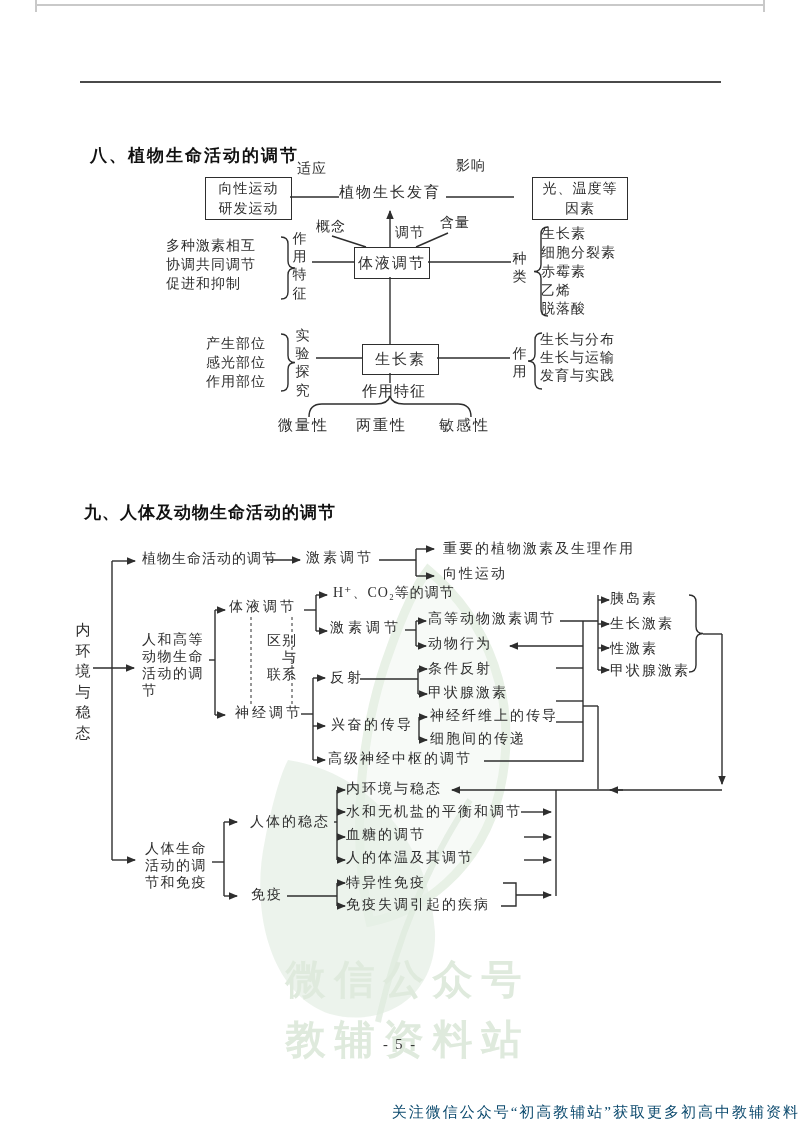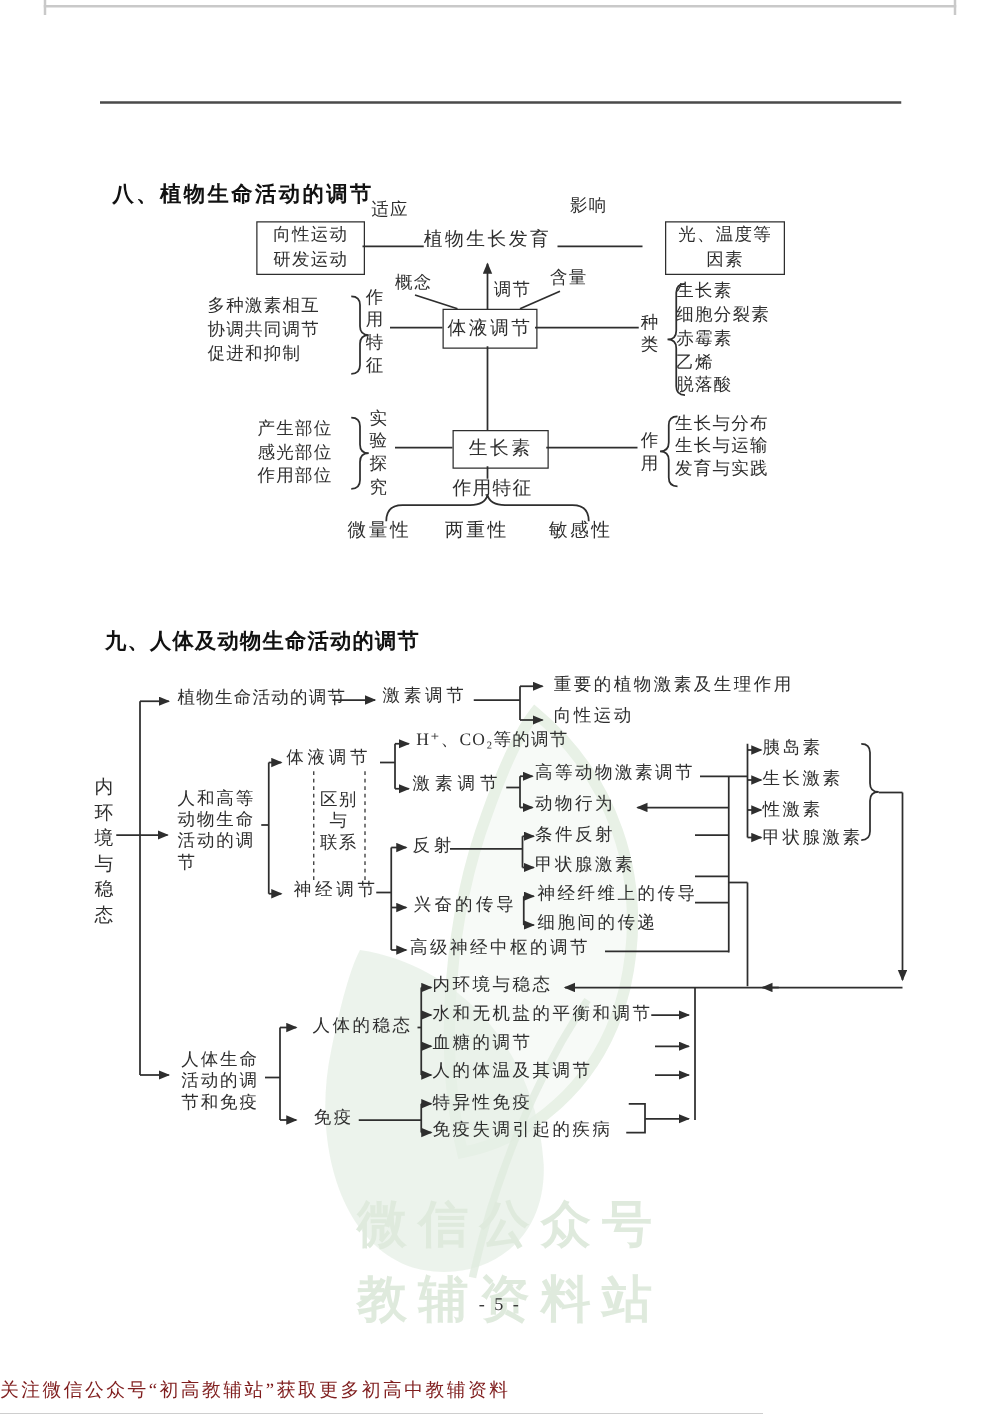--- a/index.html
+++ b/index.html
@@ -8,26 +8,26 @@
   .title{position:absolute;font-size:17px;font-weight:600;letter-spacing:2px;color:#111;white-space:nowrap;}
   .t{position:absolute;font-size:14px;letter-spacing:1px;white-space:nowrap;line-height:1.15;}
   .tw{position:absolute;font-size:14px;letter-spacing:2px;white-space:nowrap;line-height:1.15;}
   .t15{position:absolute;font-size:15px;letter-spacing:2px;white-space:nowrap;line-height:1.1;}
   .box{position:absolute;border:1.4px solid #2e2e2e;display:flex;align-items:center;justify-content:center;
        text-align:center;white-space:pre-line;font-size:14px;letter-spacing:1px;line-height:1.4;background:transparent;}
   .box15{font-size:15px;letter-spacing:2px;}
   .vt{position:absolute;width:17px;font-size:14px;line-height:1.3;word-break:break-all;text-align:center;}
   .blk{position:absolute;font-size:14px;letter-spacing:1px;line-height:19px;white-space:pre-line;}
   .blk2{position:absolute;font-size:14px;letter-spacing:1.5px;line-height:17px;white-space:pre-line;}
-  .diffblk{position:absolute;font-size:14px;letter-spacing:1px;line-height:17px;white-space:pre-line;text-align:center;width:52px;}
+  .diffblk{position:absolute;font-size:14px;letter-spacing:1px;line-height:17px;white-space:pre-line;text-align:right;width:52px;}
   .onln{background:#fff;padding:0 1px;}
   .wmtext{position:absolute;left:218px;width:380px;text-align:center;font-size:40px;font-weight:bold;
           letter-spacing:9px;color:#dfeadd;white-space:nowrap;}
   .pagenum{position:absolute;left:0;right:0;top:1036px;text-align:center;font-size:14.5px;letter-spacing:2px;color:#333;}
-  .footer{position:absolute;left:0;right:0;top:1103px;text-align:left;font-size:15px;letter-spacing:2px;color:#7f1d1d;}
+  .footer{position:absolute;left:0;right:0;top:1103px;text-align:right;font-size:15px;letter-spacing:2px;color:#0c4a6e;}
   .rule{position:absolute;left:80px;top:81px;width:641px;height:2.2px;background:#4a4a4a;}
   .edge-h{position:absolute;left:35px;top:4px;width:730px;height:1.5px;background:#c9c9c9;}
   .edge-v{position:absolute;top:0;width:1.5px;height:12px;background:#c9c9c9;}
   svg.lines{position:absolute;left:0;top:0;z-index:2;}
   .txtlayer{position:absolute;left:0;top:0;width:100%;height:100%;z-index:3;}
   .wm{position:absolute;z-index:0;}
 </style>
 </head>
 <body>
 

